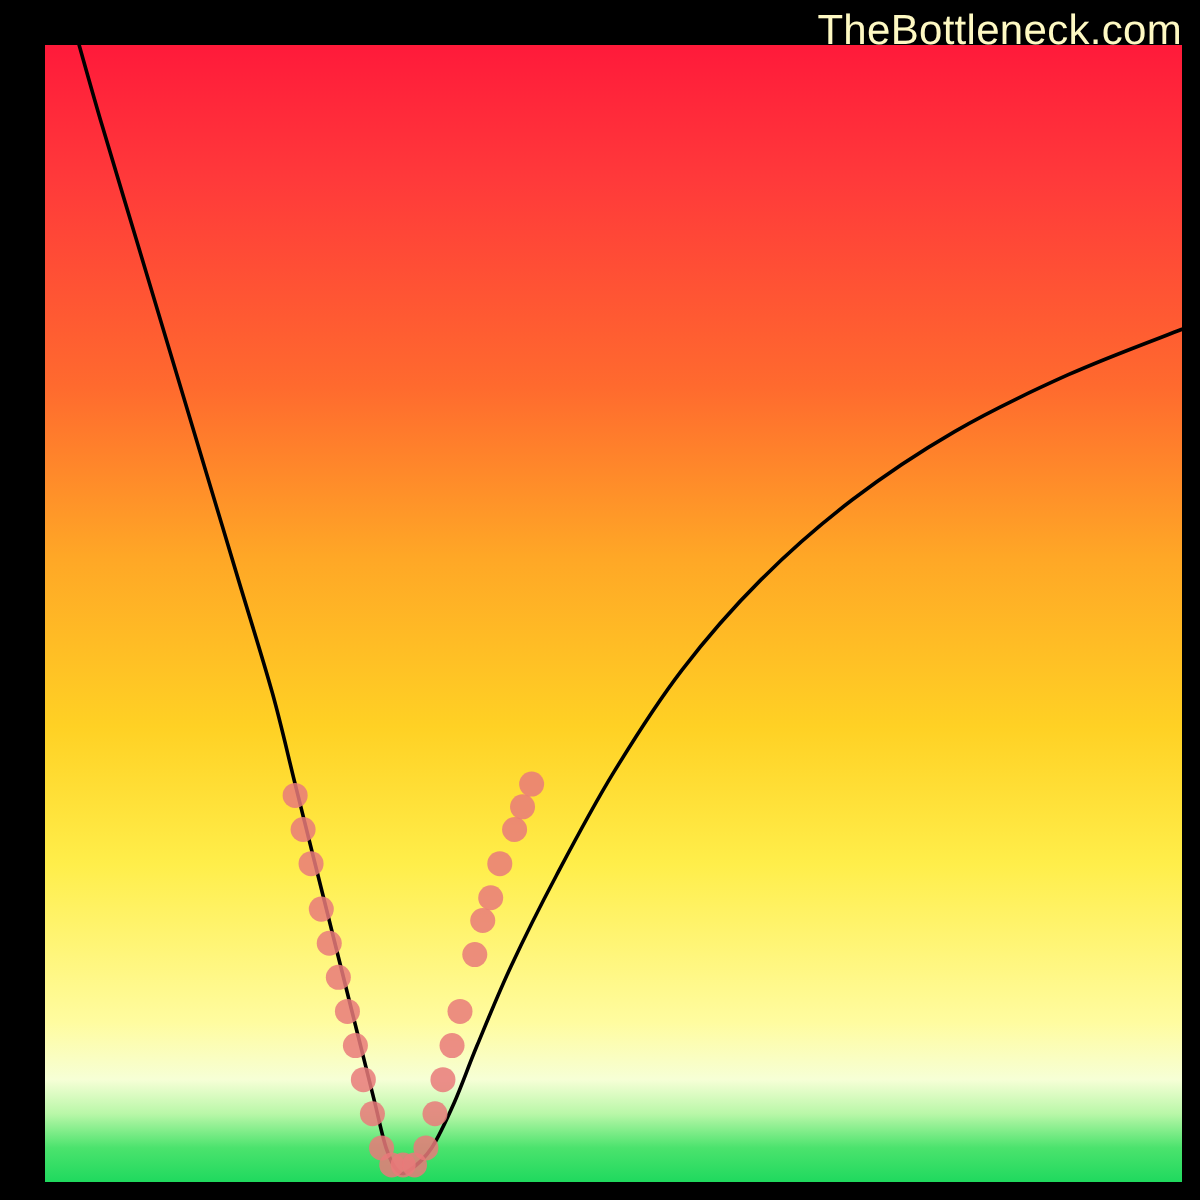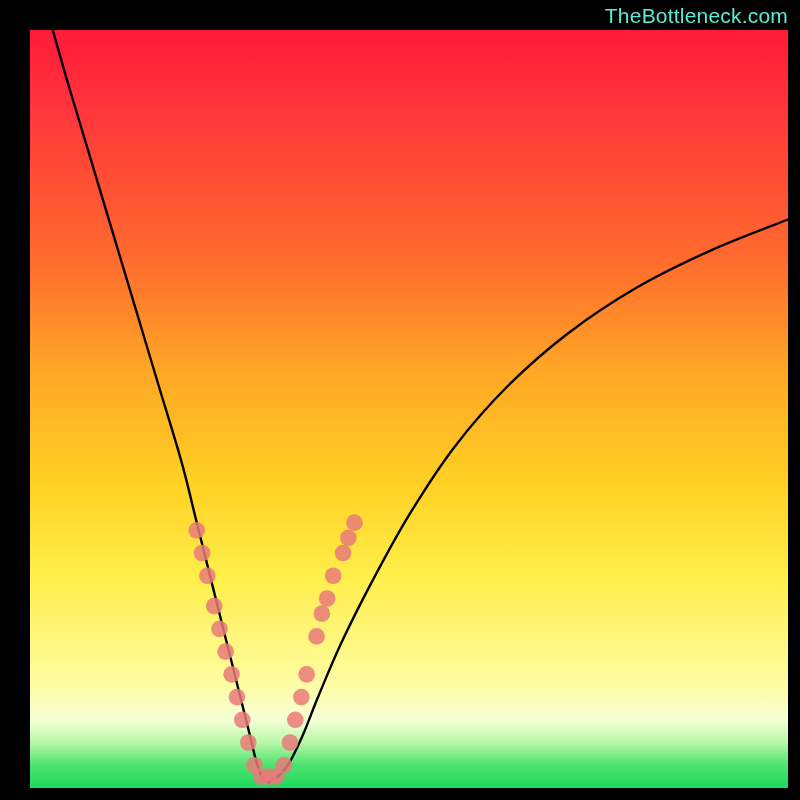--- a/index.html
+++ b/index.html
@@ -38,22 +38,22 @@
       #f6ffd6 91%,
       #b9f7a8 94%,
       #4be36d 97%,
       #1fd95e 100%
     );
   }
   .watermark {
     position: absolute;
     top: 4px;
     right: 12px;
-    color: #5eead4;
-    font-size: 21px;
+    color: #fef9c3;
+    font-size: 28px;
     font-weight: 500;
     letter-spacing: 0.2px;
     user-select: none;
   }
   svg.curve {
     position: absolute;
     left: 0;
     top: 0;
     width: 758px;
     height: 758px;

